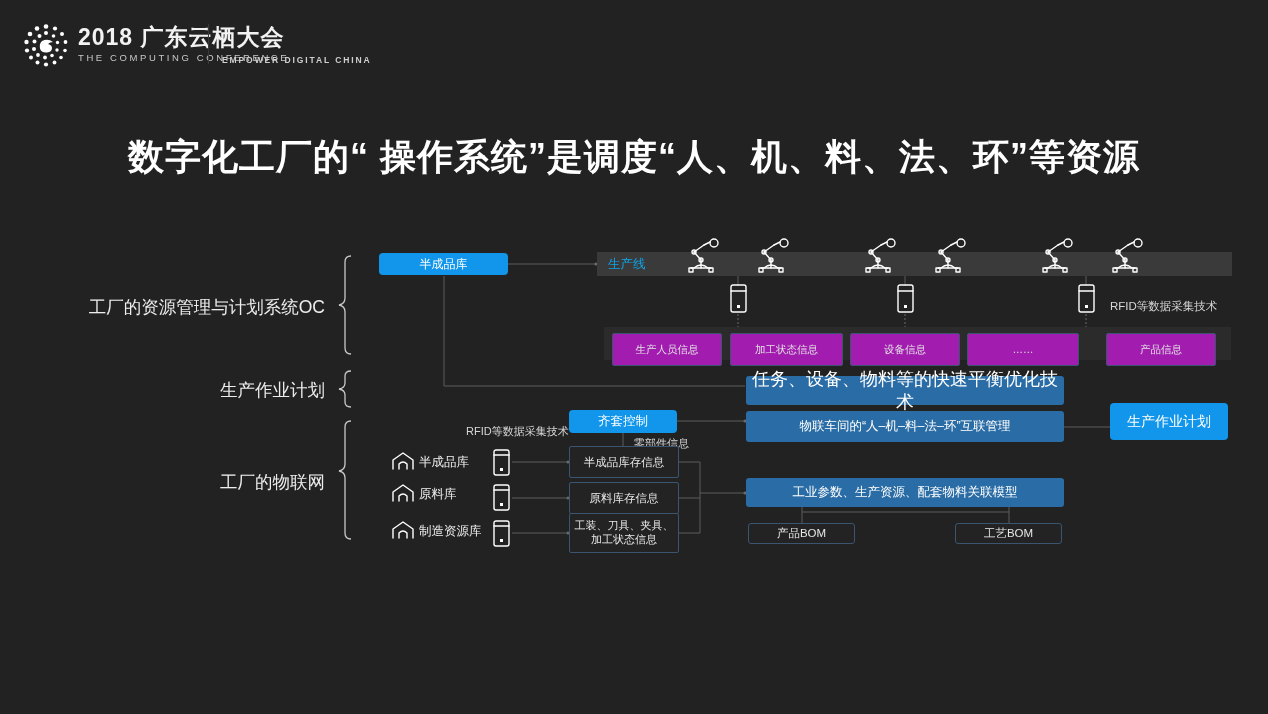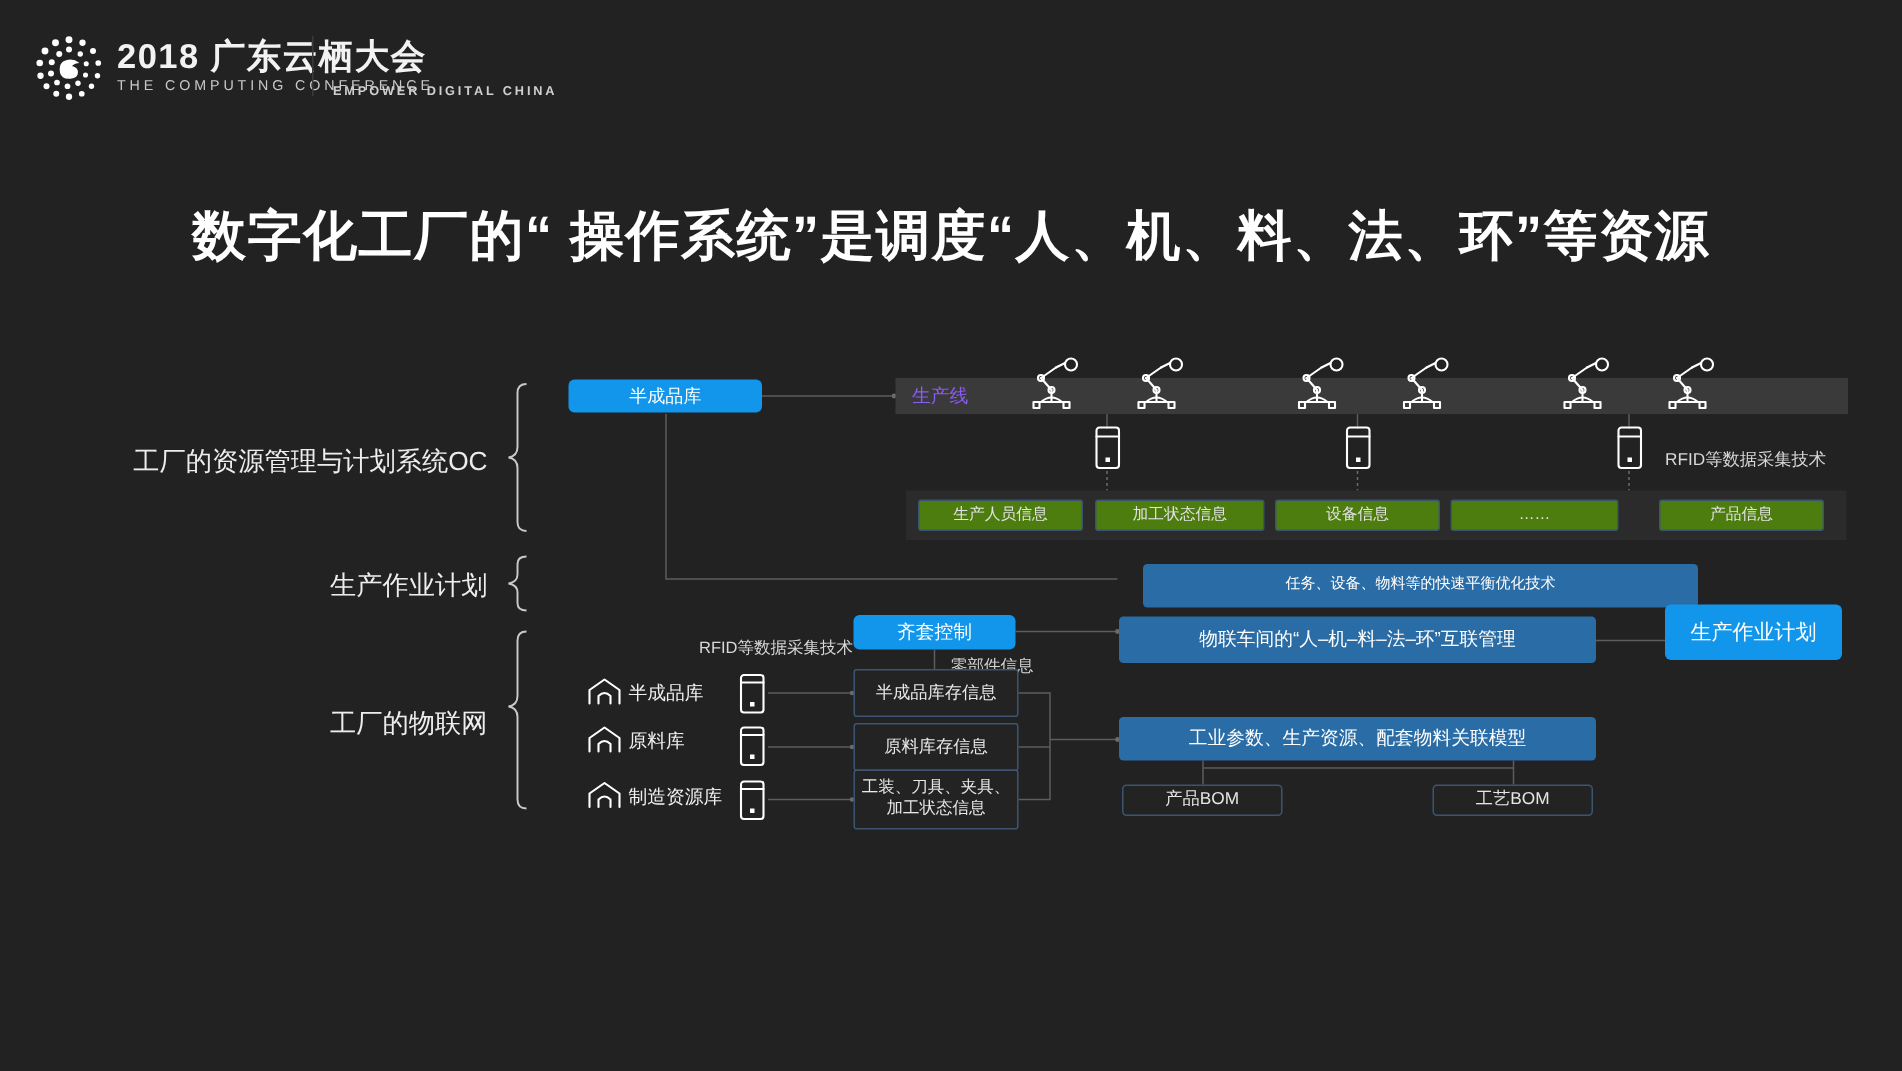--- a/index.html
+++ b/index.html
@@ -54,30 +54,30 @@
     border:1px solid #3b5570;border-radius:3px;background:#232323;color:#e6e6e6;
   }
   .dark-strip{background:#3a3a3a;}
 
   
   #node-material-tracking{left:379px;top:253px;width:129px;height:22px;font-size:12px;}
   #node-kit-control{left:569px;top:410px;width:108px;height:23px;font-size:12.5px;}
   #node-production-plan{left:1110px;top:403px;width:118px;height:37px;font-size:14px;}
 
   #prod-line-strip{left:597px;top:252px;width:635px;height:24px;}
-  #prod-line-label{left:608px;top:256px;font-size:12.5px;color:#8b5cf6;white-space:nowrap;}
+  #prod-line-label{left:608px;top:256px;font-size:12.5px;color:#0ea5e9;white-space:nowrap;}
 
   #info-strip{left:604px;top:327px;width:627px;height:33px;background:#2b2b2b;}
-  .info-box{height:21px;font-size:10.5px;border:1px solid #3b5570;border-radius:2px;background:#4d7c0f;color:#e2e2e2;}
+  .info-box{height:33px;font-size:10.5px;border:1px solid #3b5570;border-radius:2px;background:#a21caf;color:#e2e2e2;}
 
   #rfid-top-label{left:1110px;top:299px;font-size:11.5px;color:#d8d8d8;white-space:nowrap;}
   #rfid-left-label{left:466px;top:424px;font-size:11px;color:#d8d8d8;white-space:nowrap;}
   #parts-info-label{left:634px;top:436px;font-size:11px;color:#d8d8d8;white-space:nowrap;}
 
-  #blue-task{left:762px;top:376px;width:370px;height:29px;font-size:10px;}
+  #blue-task{left:746px;top:376px;width:318px;height:29px;font-size:18px;}
   #blue-iot{left:746px;top:411px;width:318px;height:31px;font-size:12.5px;}
   #blue-model{left:746px;top:478px;width:318px;height:29px;font-size:12.5px;}
 
   #bom-product{left:748px;top:523px;width:107px;height:21px;font-size:11.5px;}
   #bom-process{left:955px;top:523px;width:107px;height:21px;font-size:11.5px;}
 
   .wh-row-label{font-size:12.5px;color:#f0f0f0;white-space:nowrap;}
   #wh-label-0{left:419px;top:454px;}
   #wh-label-1{left:419px;top:486px;}
   #wh-label-2{left:419px;top:523px;}

